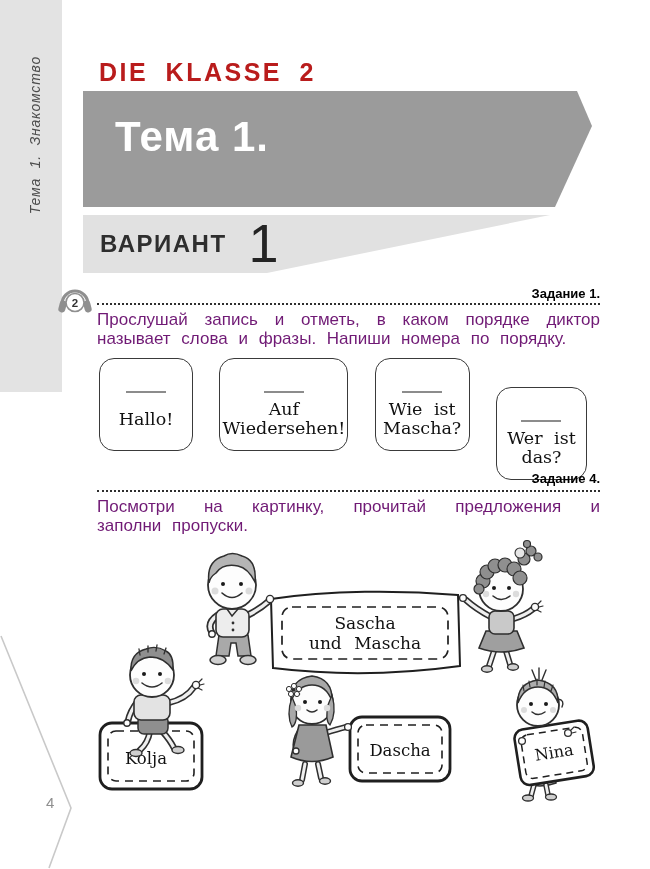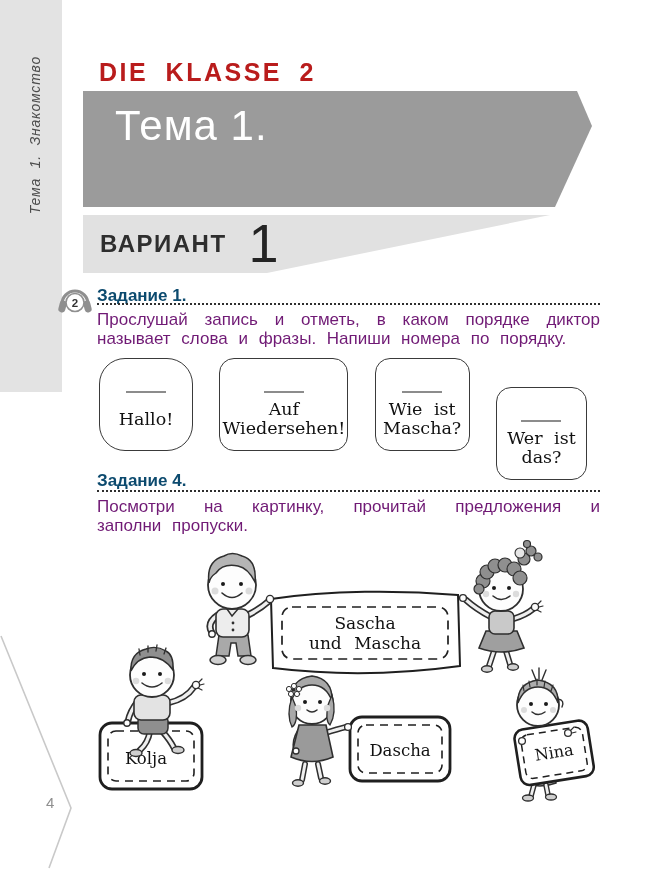--- a/index.html
+++ b/index.html
@@ -17,49 +17,49 @@
   }
   
   .kicker{
     position:absolute;left:99px;top:58px;
     font-size:25px;font-weight:bold;color:#b91c1c;letter-spacing:2.5px;word-spacing:8px;
   }
   .banner-dark{
     position:absolute;left:83px;top:91px;width:510px;height:116px;background:#9b9b9b;
     clip-path:polygon(0 0,494px 0,509px 35px,472px 116px,0 116px);
   }
-  .banner-title{padding:10px 0 0 32px;color:#ffffff;font-weight:normal;font-size:42px;line-height:49px;letter-spacing:1px;}
+  .banner-title{padding:10px 0 0 32px;color:#ffffff;font-weight:bold;font-size:42px;line-height:49px;letter-spacing:1px;margin-top:11px;}
   .banner-light{
     position:absolute;left:83px;top:215px;width:467px;height:58px;background:#e1e1e1;
     clip-path:polygon(0 0,467px 0,184px 58px,0 58px);
     display:flex;align-items:center;
   }
   .variant-label{margin-left:17px;font-size:24px;font-weight:bold;letter-spacing:1.5px;color:#2e2e2e;}
   .variant-number{margin-left:22px;font-size:54px;line-height:1;color:#242424;font-weight:500;margin-top:-3px;}
   
-  .task-heading{position:absolute;left:97px;width:503px;font-size:17px;font-weight:bold;color:#0c4a6e;}
+  .task-heading{position:absolute;left:97px;width:503px;font-size:13px;font-weight:bold;color:#000000;text-align:right;}
   .dotted-rule{position:absolute;left:97px;width:503px;height:0;border-bottom:2.5px dotted #2e2e2e;}
   .instr{position:absolute;left:97px;width:503px;font-size:17px;line-height:18.5px;color:#701a75;}
   .instr .just{text-align:justify;text-align-last:justify;}
   .instr .rest{word-spacing:6px;}
   
   .audio-icon{position:absolute;left:56px;top:283px;}
   
   .cards{position:absolute;left:99px;top:358px;width:488px;height:93px;display:flex;justify-content:space-between;}
   .card{
     border:1.6px solid #3a3a3a;border-radius:15px;box-sizing:border-box;height:93px;
     display:flex;flex-direction:column;align-items:center;background:#fff;
   }
   .card .blank{width:40px;border-bottom:2px solid #8c8c8c;margin-top:32px;}
   .card .card-text{
     flex:1;display:flex;flex-direction:column;align-items:center;justify-content:center;
     font-family:"DejaVu Serif","Liberation Serif",serif;font-size:17.5px;line-height:19px;
     color:#111;word-spacing:6px;text-align:center;padding-bottom:5px;
   }
-  .c1{width:94px;border-radius:26px;} .c2{width:95px;} .c3{width:129px;} .c4{width:91px;margin-top:29px;}
+  .c1{width:94px;} .c2{width:95px;} .c3{width:129px;} .c4{width:91px;margin-top:29px;}
   
   .illustration{position:absolute;left:90px;top:537px;}
   .sign-serif{font-family:"DejaVu Serif","Liberation Serif",serif;fill:#111;}
   
   .corner-chevron{position:absolute;left:0;top:630px;}
   .page-number{position:absolute;left:46px;top:794px;font-size:15px;color:#8f8f8f;}
 </style>
 </head>
 <body>
 

